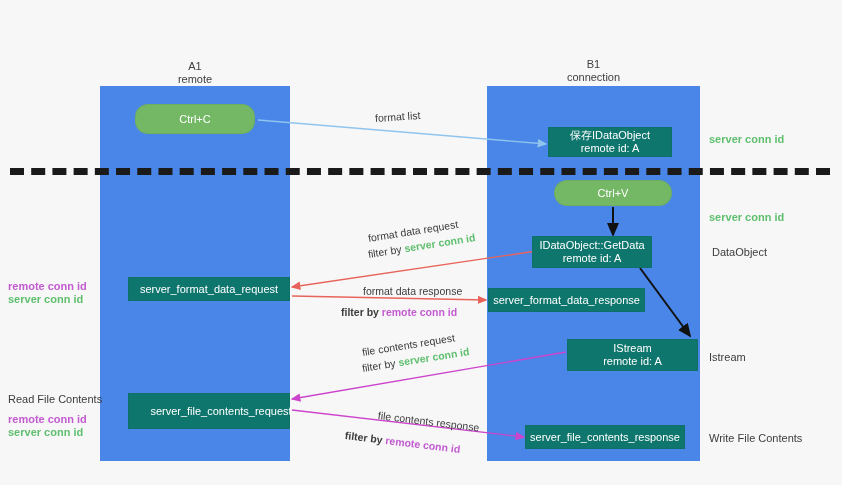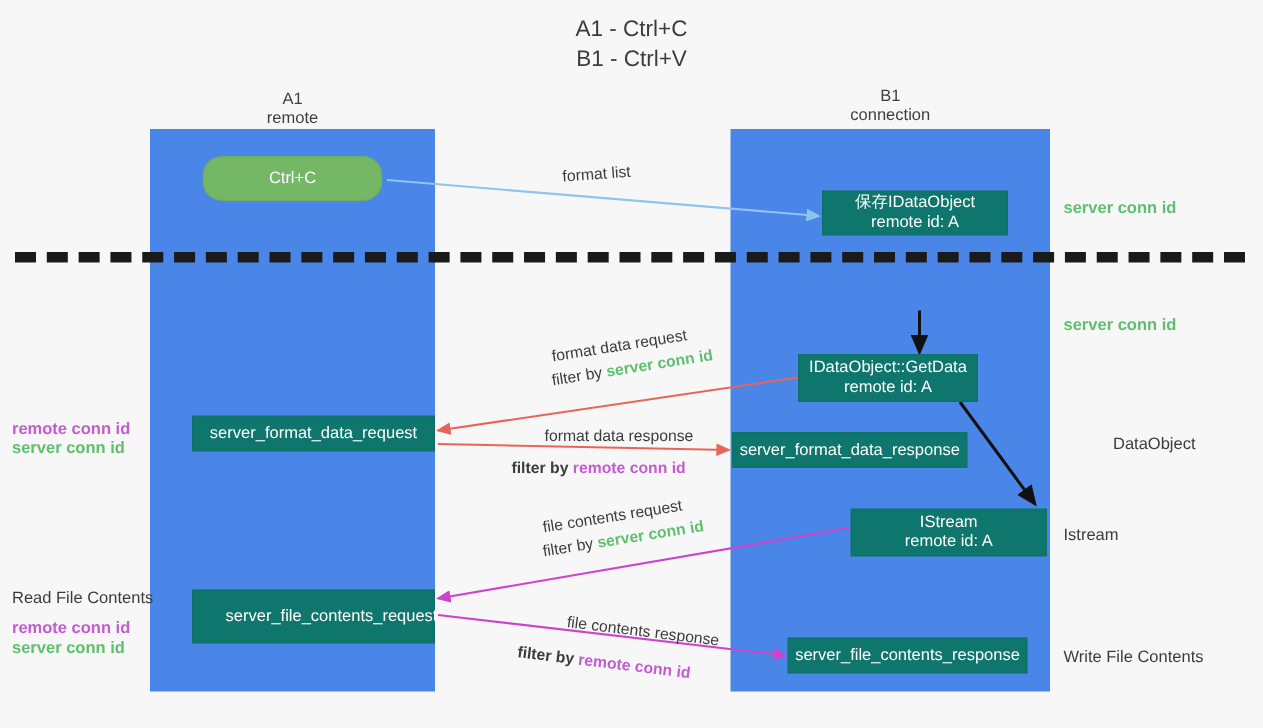--- a/index.html
+++ b/index.html
@@ -78,22 +78,20 @@
   .edge-label.tilt-up{transform:rotate(-9deg);transform-origin:left center;}
   .edge-label.tilt-dn{transform:rotate(7deg);transform-origin:left center;}
 
   svg.overlay{position:absolute;left:0;top:0;width:842px;height:485px;pointer-events:none;}
 </style>
 </head>
 <body>
 
 <div id="stage">
 
-  <div class="abs title">A1 - Ctrl+C
-B1 - Ctrl+V</div>
 
   <div class="abs col-head" style="left:100px;top:60px;width:190px;">A1
 remote</div>
   <div class="abs col-head" style="left:487px;top:58px;width:213px;">B1
 connection</div>
 
   <div class="abs lane" style="left:100px;top:86px;width:190px;height:375px;"></div>
   <div class="abs lane" style="left:487px;top:86px;width:213px;height:375px;"></div>
 
   <svg class="overlay">
@@ -128,20 +126,21 @@
   </svg>
 
   <div class="abs" style="left:10px;top:168px;width:820px;height:0;
         border-top:7px dashed #1a1a1a;"></div>
 
   <div class="abs box green" style="left:135px;top:104px;width:120px;height:30px;">Ctrl+C</div>
 
   <div class="abs box orange" style="left:548px;top:127px;width:124px;height:30px;">保存IDataObject
 remote id: A</div>
 
+  <div class="abs box green" style="left:554px;top:180px;width:118px;height:26px;">Ctrl+V</div>
 
   <div class="abs box orange" style="left:532px;top:236px;width:120px;height:32px;">IDataObject::GetData
 remote id: A</div>
 
   <div class="abs box orange" style="left:567px;top:339px;width:131px;height:32px;">IStream
 remote id: A</div>
 
   <div class="abs box orange" style="left:128px;top:277px;width:162px;height:24px;">server_format_data_request</div>
 
   <div class="abs box orange" style="left:488px;top:288px;width:157px;height:24px;">server_format_data_response</div>
@@ -169,21 +168,21 @@
 
   <div class="abs" style="left:378px;top:408px;">
     <div class="edge-label tilt-dn">file contents response</div>
     <div class="edge-label tilt-dn" style="margin-top:6px;margin-left:-33px;"><span class="bold">filter by </span><span class="purple-txt">remote conn id</span></div>
   </div>
 
   <div class="abs side-label green-txt" style="left:709px;top:132px;">server conn id</div>
 
   <div class="abs side-label green-txt" style="left:709px;top:210px;">server conn id</div>
 
-  <div class="abs side-label" style="left:742px;top:245px;margin-top:44px;">DataObject</div>
+  <div class="abs side-label" style="left:712px;top:245px;">DataObject</div>
 
   <div class="abs side-label" style="left:709px;top:350px;">Istream</div>
 
   <div class="abs side-label" style="left:709px;top:431px;">Write File Contents</div>
 
   <div class="abs side-label purple-txt" style="left:8px;top:279px;">remote conn id</div>
   <div class="abs side-label green-txt" style="left:8px;top:292px;">server conn id</div>
 
   <div class="abs side-label" style="left:8px;top:392px;">Read File Contents</div>
   <div class="abs side-label purple-txt" style="left:8px;top:412px;">remote conn id</div>

